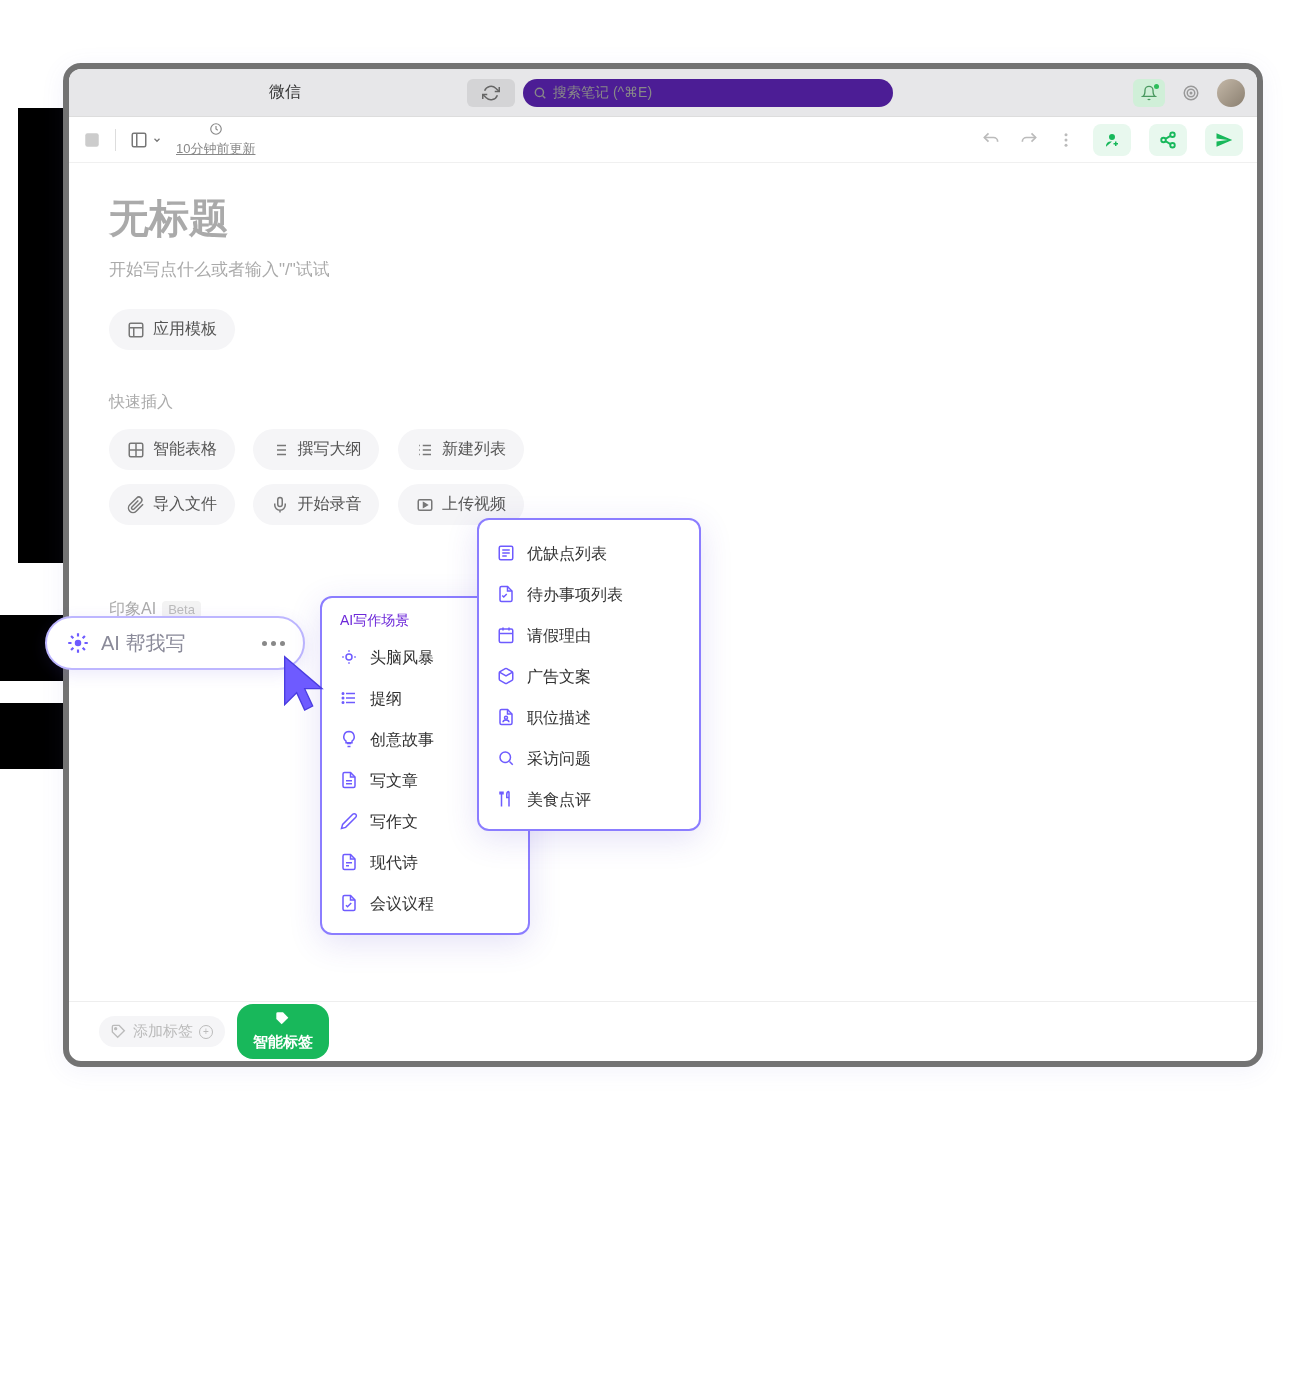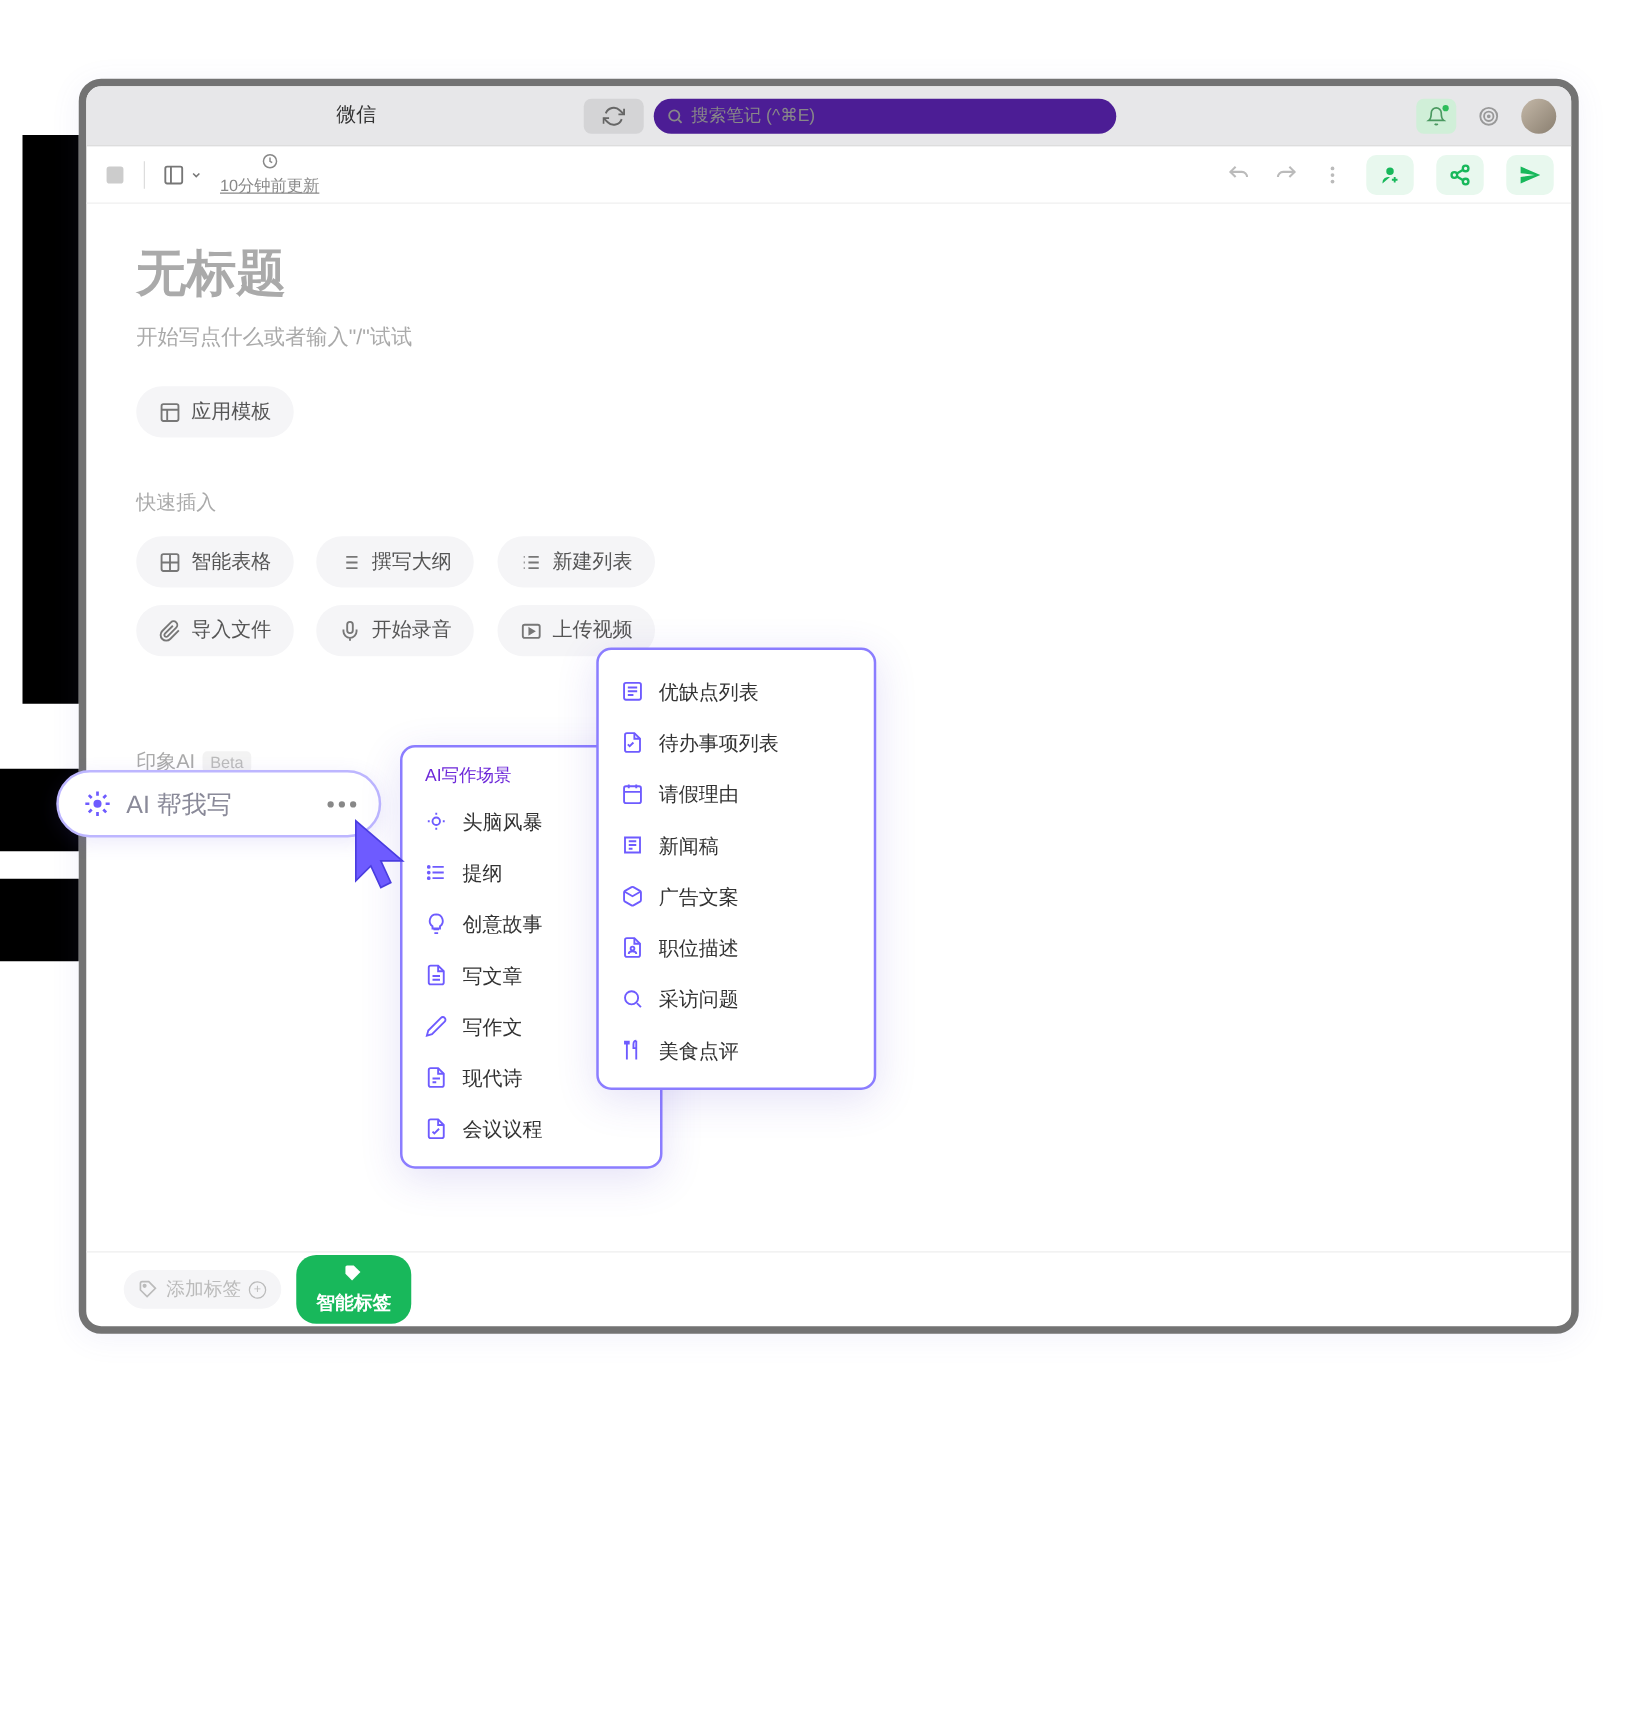--- a/index.html
+++ b/index.html
@@ -593,31 +593,20 @@
           <line x1="16" y1="2" x2="16" y2="6"></line>
           <line x1="8" y1="2" x2="8" y2="6"></line>
           <line x1="3" y1="10" x2="21" y2="10"></line>
         </svg>
       </span>
     <span>请假理由</span>
   </div>
   <div class="menu-item">
     <span class="mi-icon">
         <svg width="18" height="18" viewBox="0 0 24 24" fill="none" stroke="#6e5bff" stroke-width="2">
-          <path d="M4 4h16v16H4z"></path>
-          <line x1="8" y1="8" x2="16" y2="8"></line>
-          <line x1="8" y1="12" x2="16" y2="12"></line>
-          <line x1="8" y1="16" x2="12" y2="16"></line>
-        </svg>
-      </span>
-    <span>新闻稿</span>
-  </div>
-  <div class="menu-item">
-    <span class="mi-icon">
-        <svg width="18" height="18" viewBox="0 0 24 24" fill="none" stroke="#6e5bff" stroke-width="2">
           <path d="M21 16V8a2 2 0 00-1-1.73l-7-4a2 2 0 00-2 0l-7 4A2 2 0 003 8v8a2 2 0 001 1.73l7 4a2 2 0 002 0l7-4A2 2 0 0021 16z"></path>
           <polyline points="3.27 6.96 12 12.01 20.73 6.96"></polyline>
         </svg>
       </span>
     <span>广告文案</span>
   </div>
   <div class="menu-item">
     <span class="mi-icon">
         <svg width="18" height="18" viewBox="0 0 24 24" fill="none" stroke="#6e5bff" stroke-width="2">
           <path d="M14 2H6a2 2 0 00-2 2v16a2 2 0 002 2h12a2 2 0 002-2V8z"></path>

